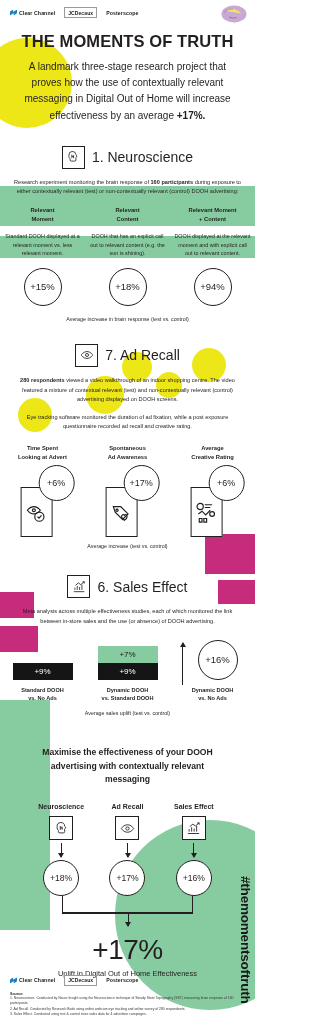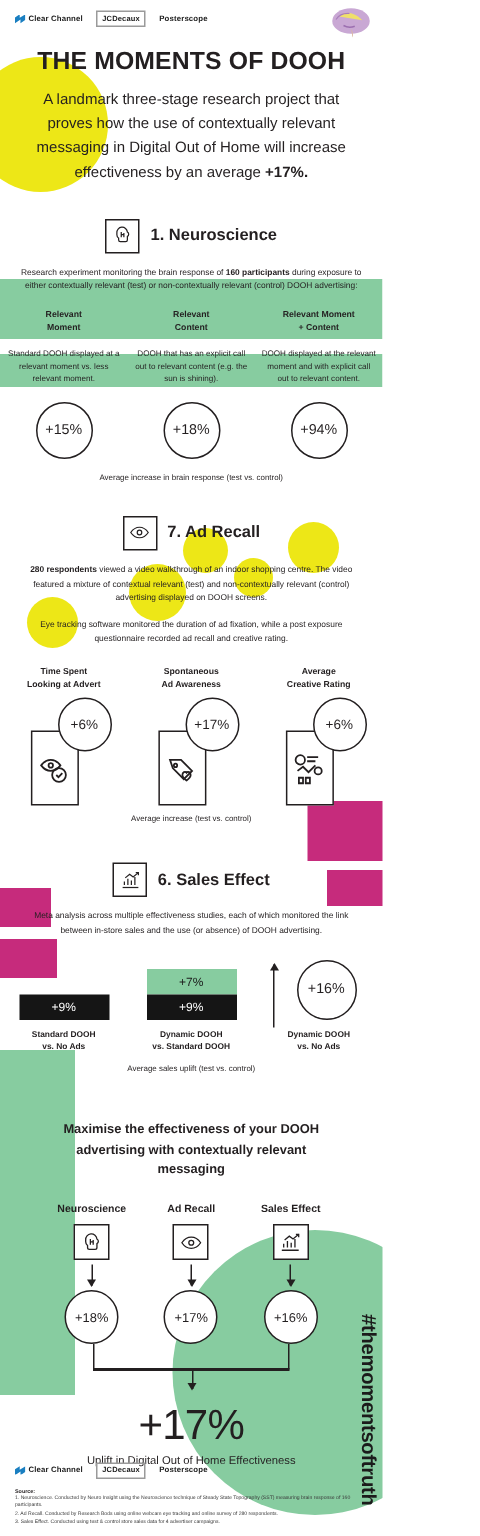--- a/index.html
+++ b/index.html
@@ -51,21 +51,21 @@
   .subtitle { position:relative; z-index:3; font-size:10px; line-height:1.62;
               text-align:center; padding:8px 14px 0; }
   .subtitle b { font-weight:bold; }
 
   
   .sec-head { position:relative; z-index:3; display:flex; align-items:center;
               justify-content:center; gap:7px; margin-top:22px; }
   .icon-box { width:23px; height:23px; border:1.4px solid #231f20;
               display:flex; align-items:center; justify-content:center; }
   .icon-box svg { width:14px; height:14px; }
-  .sec-title { font-size:11px; font-weight:bold; }
+  .sec-title { font-size:14px; font-weight:normal; }
 
   .sec-desc { position:relative; z-index:3; font-size:5.6px; line-height:1.72;
               text-align:center; padding:9px 12px 0; }
   .sec-desc b { font-weight:bold; }
   .sec-desc.second { padding-top:8px; }
 
   
   .cols { position:relative; z-index:3; display:flex; margin-top:9px; }
   .col { flex:1; text-align:center; padding:0 4px; }
   .col-h { font-size:5.8px; font-weight:bold; line-height:1.5; }
@@ -187,21 +187,21 @@
   </div>
 
   <svg class="brain" viewBox="0 0 60 44">
     <ellipse cx="30" cy="20" rx="25" ry="17" fill="#c9a8d4"></ellipse>
     <path d="M14 14q8-7 17-4t14 9" fill="#efe06a"></path>
     <path d="M20 26q7 4 15 1" fill="none" stroke="#9c6fb0" stroke-width="2"></path>
     <path d="M30 30q4 7 2 12" fill="#d9b7a0"></path>
     <path d="M10 18q6-9 18-8" fill="none" stroke="#a87dbb" stroke-width="1.6"></path>
   </svg>
 
-  <div class="title">THE MOMENTS OF DOOH</div>
+  <div class="title">THE MOMENTS OF TRUTH</div>
   <div class="subtitle">
     <span>A landmark three-stage research project that proves how the use of contextually relevant messaging in Digital Out of Home will increase effectiveness by an average </span><b>+17%.</b>
   </div>
 
   <div class="sec-head">
     <div class="icon-box">
       <svg viewBox="0 0 24 24" fill="none" stroke="#231f20" stroke-width="1.4">
         <path d="M5 9a6 6 0 0 1 12-1c2 1 2 4 0 5v4a2 2 0 0 1-2 2H9a2 2 0 0 1-2-2v-2a5 5 0 0 1-2-4z"></path>
         <path d="M10 8v6M13 9v5M10 11h3"></path>
       </svg>

